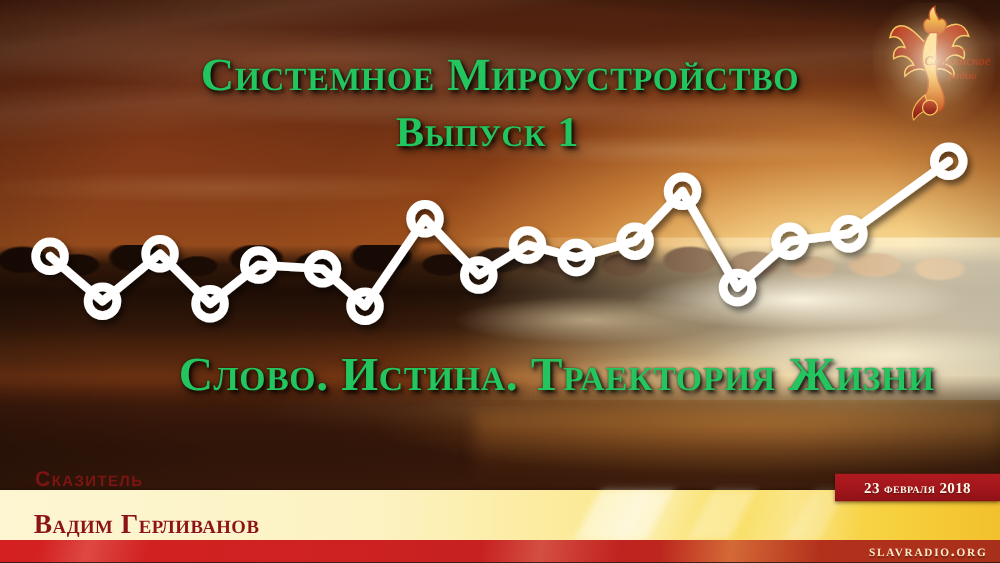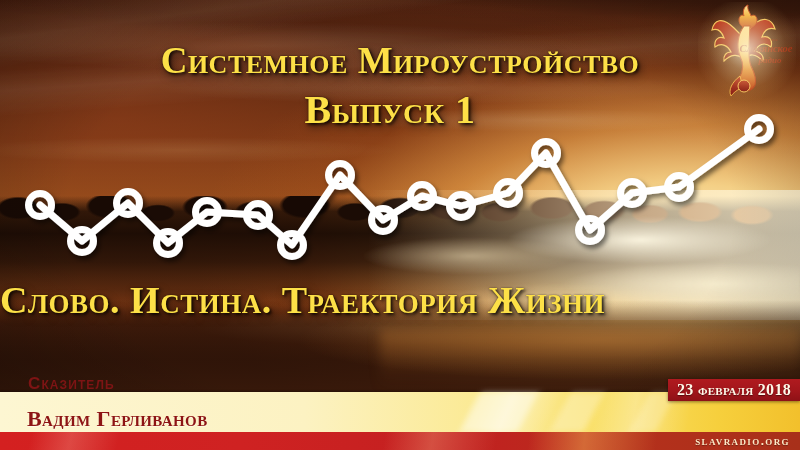--- a/index.html
+++ b/index.html
@@ -128,43 +128,43 @@
         rgba(0,0,0,0) 52%, rgba(0,0,0,0.30) 88%, rgba(0,0,0,0.48) 100%);
   }
 
   
   #chart{position:absolute;left:0;top:0;width:800px;height:450px;}
 
   
   .serif-cap{
     font-family:"Liberation Serif",serif;
     font-weight:bold;
-    color:#fde047;
+    color:#22c55e;
     font-variant:small-caps;
     letter-spacing:.5px;
     text-shadow:
        0 0 2px rgba(0,0,0,.55),
        2px 2px 3px rgba(0,0,0,.72),
        3px 4px 8px rgba(0,0,0,.55);
     white-space:nowrap;
   }
 
   #head-title{
     position:absolute;top:42px;left:0;width:800px;
     text-align:center;
     font-size:37px;line-height:1;
   }
   #head-sub{
     position:absolute;top:90px;left:0;width:780px;
     text-align:center;
-    font-size:40px;line-height:1;
+    font-size:34px;line-height:1;
   }
   #main-title{
     position:absolute;top:281px;left:0;width:748px;
-    text-align:left;
+    text-align:right;
     font-size:38px;line-height:1;
   }
 
   
   #logo{
     position:absolute;right:4px;top:2px;width:98px;height:98px;
   }
   #logo .glow{
     position:absolute;left:0;top:0;width:98px;height:98px;
     background:radial-gradient(circle at 50% 48%,
@@ -223,21 +223,21 @@
 
   #date-badge{
     position:absolute;left:668px;top:379px;width:132px;height:22px;
     background:linear-gradient(180deg,#b01a1f 0%,#a2161b 55%,#8e1116 100%);
     box-shadow:0 1px 3px rgba(0,0,0,.45);
     display:flex;align-items:center;justify-content:center;
   }
   #date-badge span{
     font-family:"Liberation Serif",serif;
     font-variant:small-caps;font-weight:bold;
-    font-size:16px;letter-spacing:.3px;color:#fff8e8;
+    font-size:12px;letter-spacing:.3px;color:#fff8e8;
     text-shadow:0 1px 1px rgba(0,0,0,.45);
   }
 
   #site-url{
     position:absolute;right:10px;top:433px;
     font-family:"Liberation Serif",serif;
     font-variant:small-caps;font-weight:bold;
     font-size:13px;letter-spacing:1.4px;
     color:#fdebc8;
     text-shadow:0 1px 1px rgba(0,0,0,.35);

